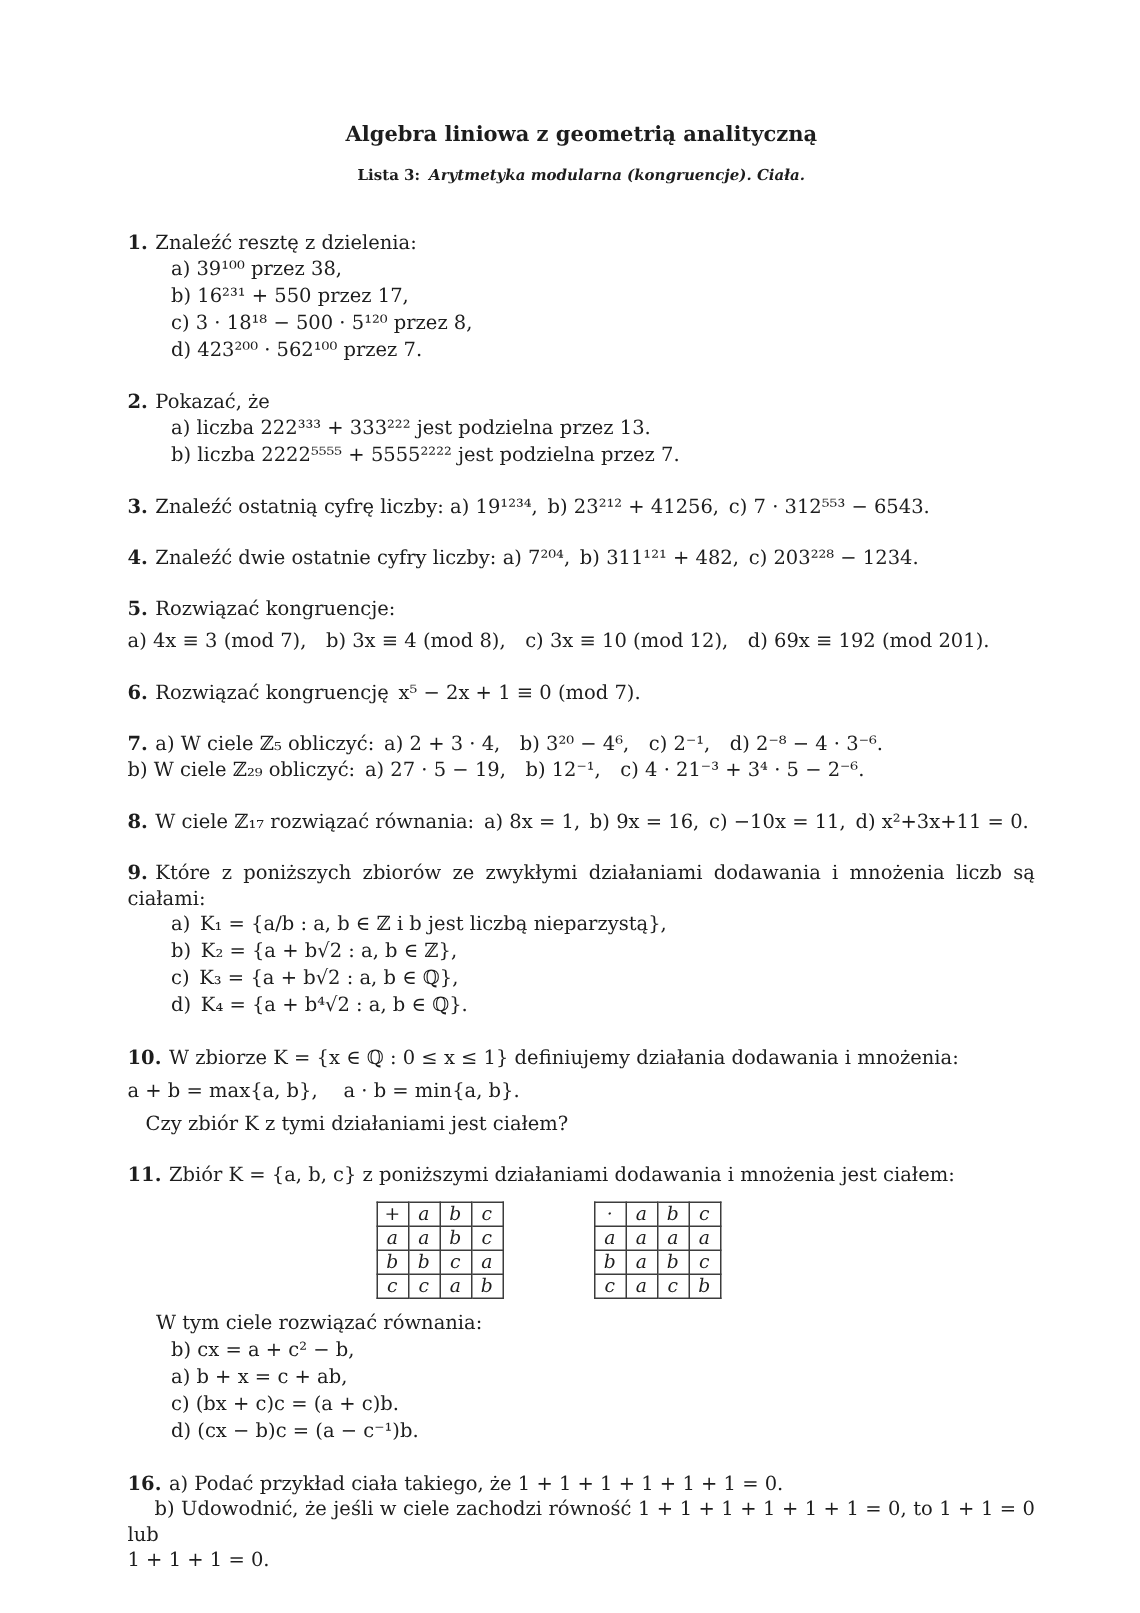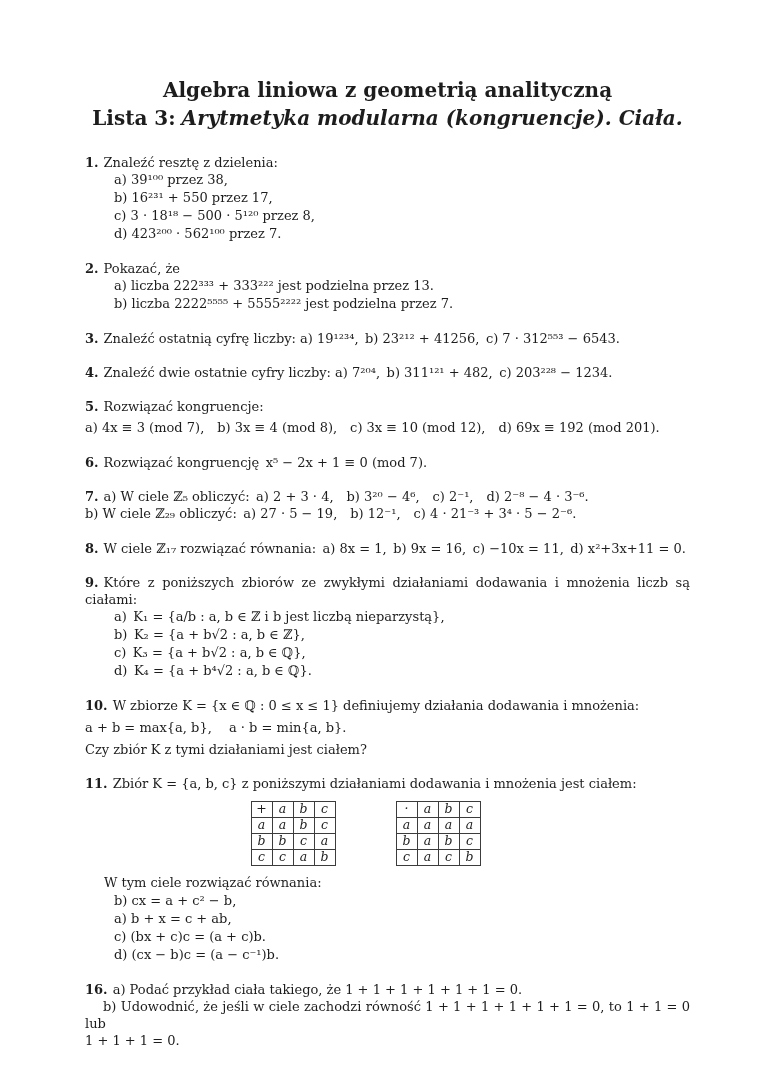--- a/index.html
+++ b/index.html
@@ -18,42 +18,42 @@
   .page {
     box-sizing: border-box;
     width: 760px;
     height: 1075px;
     padding: 81px 70px 0 85px;
     background: #ffffff;
   }
   .title {
     text-align: center;
     font-weight: bold;
-    font-size: 20px;
+    font-size: 14px;
     line-height: 18px;
     margin-bottom: 10px;
   }
   .subtitle {
     text-align: center;
     font-weight: bold;
-    font-size: 20px;
+    font-size: 10px;
     line-height: 18px;
     margin-bottom: 27px;
   }
   .subtitle .topic { font-style: italic; margin-left: 6px; }
   .prob { margin: 0 0 12px 0; }
   .lead { line-height: 17px; margin-top: 17px; }
   .num { font-weight: bold; margin-right: 5px; }
   .items { margin-left: 29px; }
   .items > div { line-height: 18px; }
   .cont { line-height: 18px; }
   .eqline { line-height: 18px; margin-top: 4px; }
   .justify-last { text-align: justify; text-align-last: justify; }
   .center-eq { text-align: left; line-height: 18px; margin: 5px 0 4px 0; }
-  .outro { line-height: 17px; margin-top: 3px; }
+  .outro { line-height: 17px; margin-top: 3px; margin-left: 12px; }
   .tables {
     display: flex;
     justify-content: center;
     gap: 60px;
     margin: 9px 0 8px 0;
     transform: translateX(-22px);
   }
   table.vtable { border-collapse: collapse; }
   table.vtable td {
     border: 1px solid #3c3c3c;

